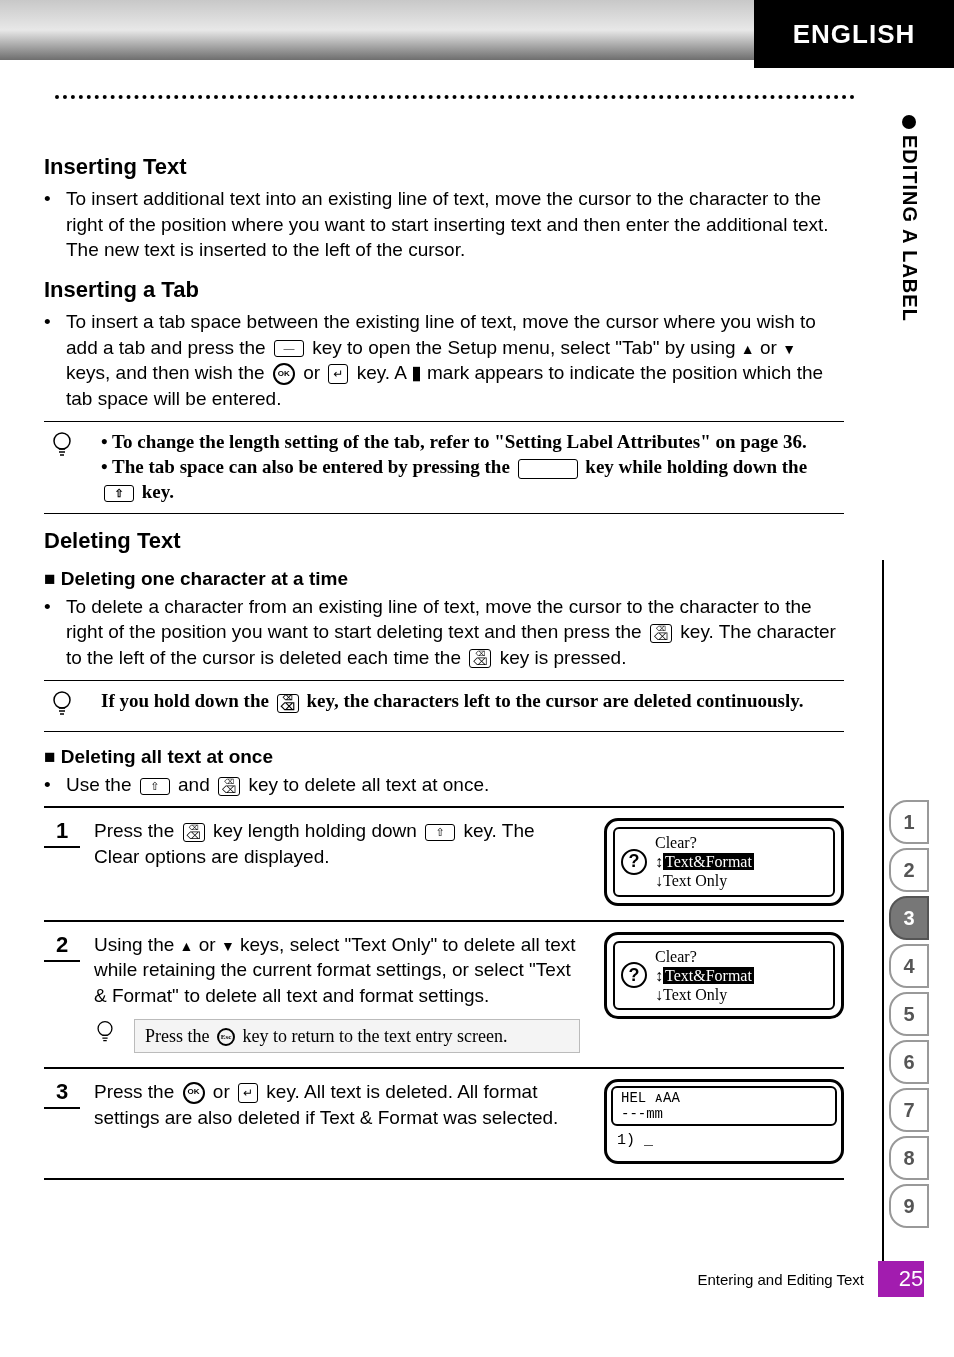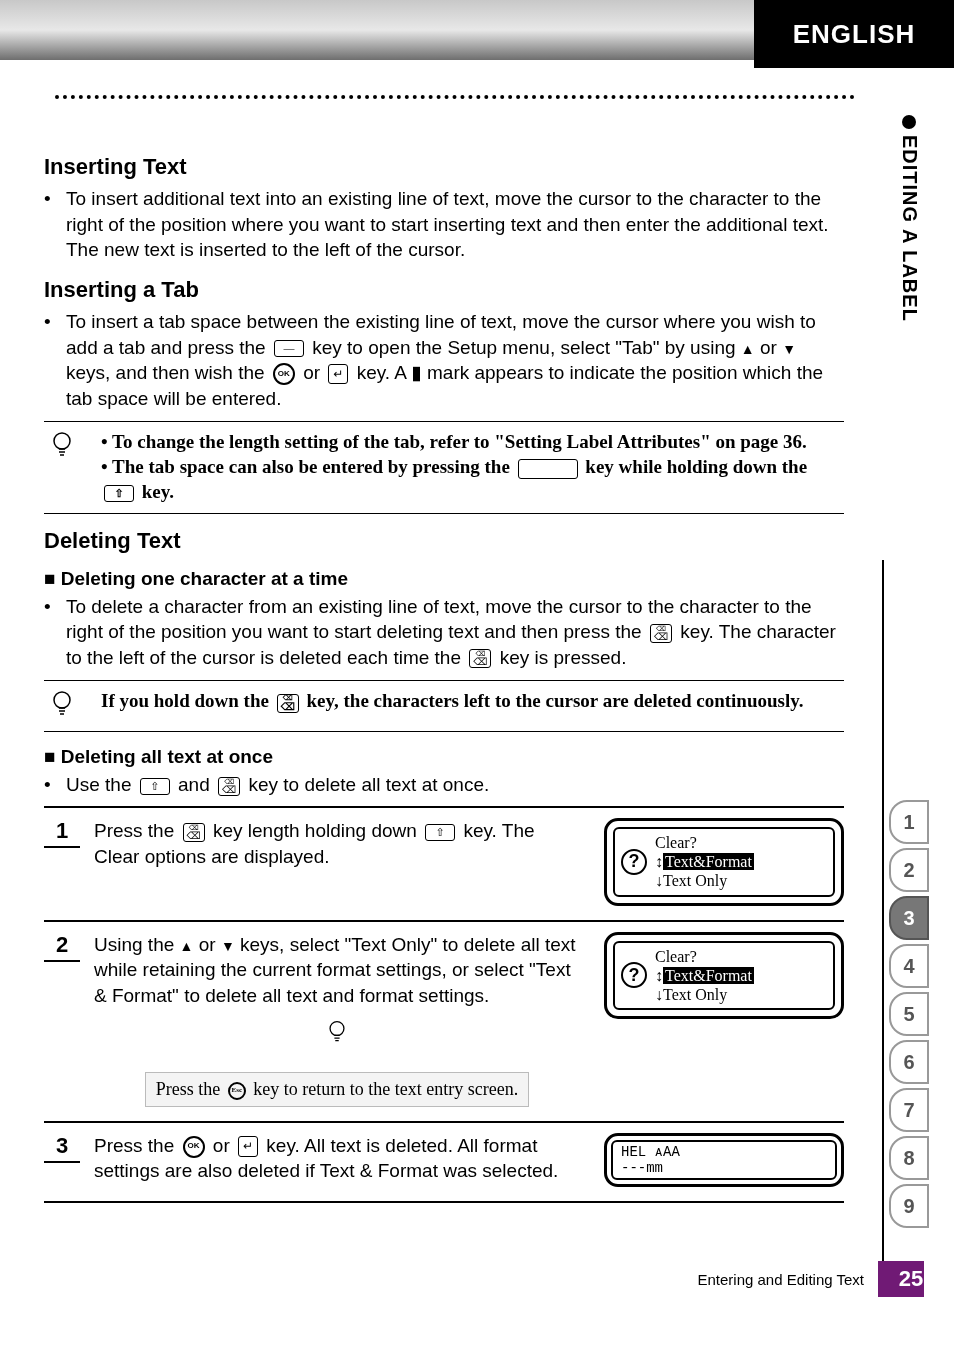--- a/index.html
+++ b/index.html
@@ -31,29 +31,29 @@
   .steps { border-top: 2px solid #000; margin-top: 8px; }
   .step-row { border-bottom: 2px solid #000; padding: 10px 0 14px 0; display:flex; align-items:flex-start; gap: 14px; }
   .step-num-box { flex: 0 0 36px; border-bottom: 2px solid #000; text-align:center; font-size:22px; font-weight:bold; padding-bottom:2px; }
   .step-body { flex: 1 1 auto; font-size: 19px; line-height:1.35; padding-right:10px; }
   .step-screen { flex: 0 0 240px; }
   .screen-outer { border: 3px solid #000; border-radius: 14px; padding: 6px; background:#fff; }
   .screen-inner { border: 2px solid #000; border-radius: 6px; padding: 4px 6px; display:flex; gap:8px; align-items:center; }
   .screen-text { font-family: Liberation Serif, serif; font-size: 16px; line-height:1.2; }
   .screen-text .highlight { background:#000; color:#fff; padding:0 2px; }
   .screen-q { border:2px solid #000; border-radius:50%; width:26px; height:26px; display:flex; align-items:center; justify-content:center; font-size:18px; font-weight:bold; }
-  .step-tip { margin-top:10px; display:flex; gap:21px; align-items:center;flex-direction:column; }
+  .step-tip { margin-top:10px; display:flex; gap:12px; align-items:center; }
   .step-tip-body { border: 1px solid #bbb; background:#f4f4f4; padding:4px 10px; font-family:"Times New Roman",Times,serif; font-size:18px; flex:1; }
   .side-nav { position:absolute; right: 25px; top: 800px; display:flex; flex-direction:column; gap:4px; }
   .side-nav .nav-item { width: 40px; height: 44px; border: 2px solid #999; border-radius: 18px 0 0 18px; display:flex; align-items:center; justify-content:center; font-size:20px; font-weight:bold; color:#555; background:#fff; }
   .side-nav .nav-item.active { background:#777; color:#fff; border-color:#555; }
   .side-line { position:absolute; right: 70px; top: 560px; width:2px; height:720px; background:#000; }
   .footer { position:absolute; bottom: 60px; left:0; width:954px; display:flex; justify-content:flex-end; align-items:center; gap:14px; padding-right: 30px; }
   .footer-text { font-size:15px;text-align:right; }
-  .footer-page { background:#701a75; color:#fff; font-weight:bold; font-size:22px; width:46px; height:36px; display:flex; align-items:center; justify-content:center;padding-left:20px; }
+  .footer-page { background:#a21caf; color:#fff; font-weight:normal; font-size:22px; width:46px; height:36px; display:flex; align-items:center; justify-content:center;padding-left:20px; }
   .screen-edit { border:3px solid #000; border-radius:14px; padding:4px; }
   .screen-edit-top { border:2px solid #000; border-radius:6px; padding:2px 8px; font-family:"Courier New",monospace; font-size:14px; display:flex; justify-content:space-between;flex-direction:column; }
   .screen-edit-body { padding: 6px 6px 8px 6px; font-family:"Courier New",monospace; font-size:15px; min-height:28px; }
 </style>
 </head>
 <body>
 
 <div class="topbar">
   <div class="topbar-black">ENGLISH</div>
 </div>
@@ -242,20 +242,21 @@
         <span> or </span>
         <span class="inline-icon key-enter">↵</span>
         <span> key. All text is deleted. All format settings are also deleted if Text &amp; Format was selected.</span>
       </div>
       <div class="step-screen">
         <div class="screen-edit">
           <div class="screen-edit-top">
             <span>HEL ᴀAA</span>
             <span>---mm</span>
           </div>
+          <div class="screen-edit-body">1) _</div>
         </div>
       </div>
     </div>
 
   </div>
 </div>
 
 <div class="side-nav">
   <div class="nav-item">1</div>
   <div class="nav-item">2</div>

